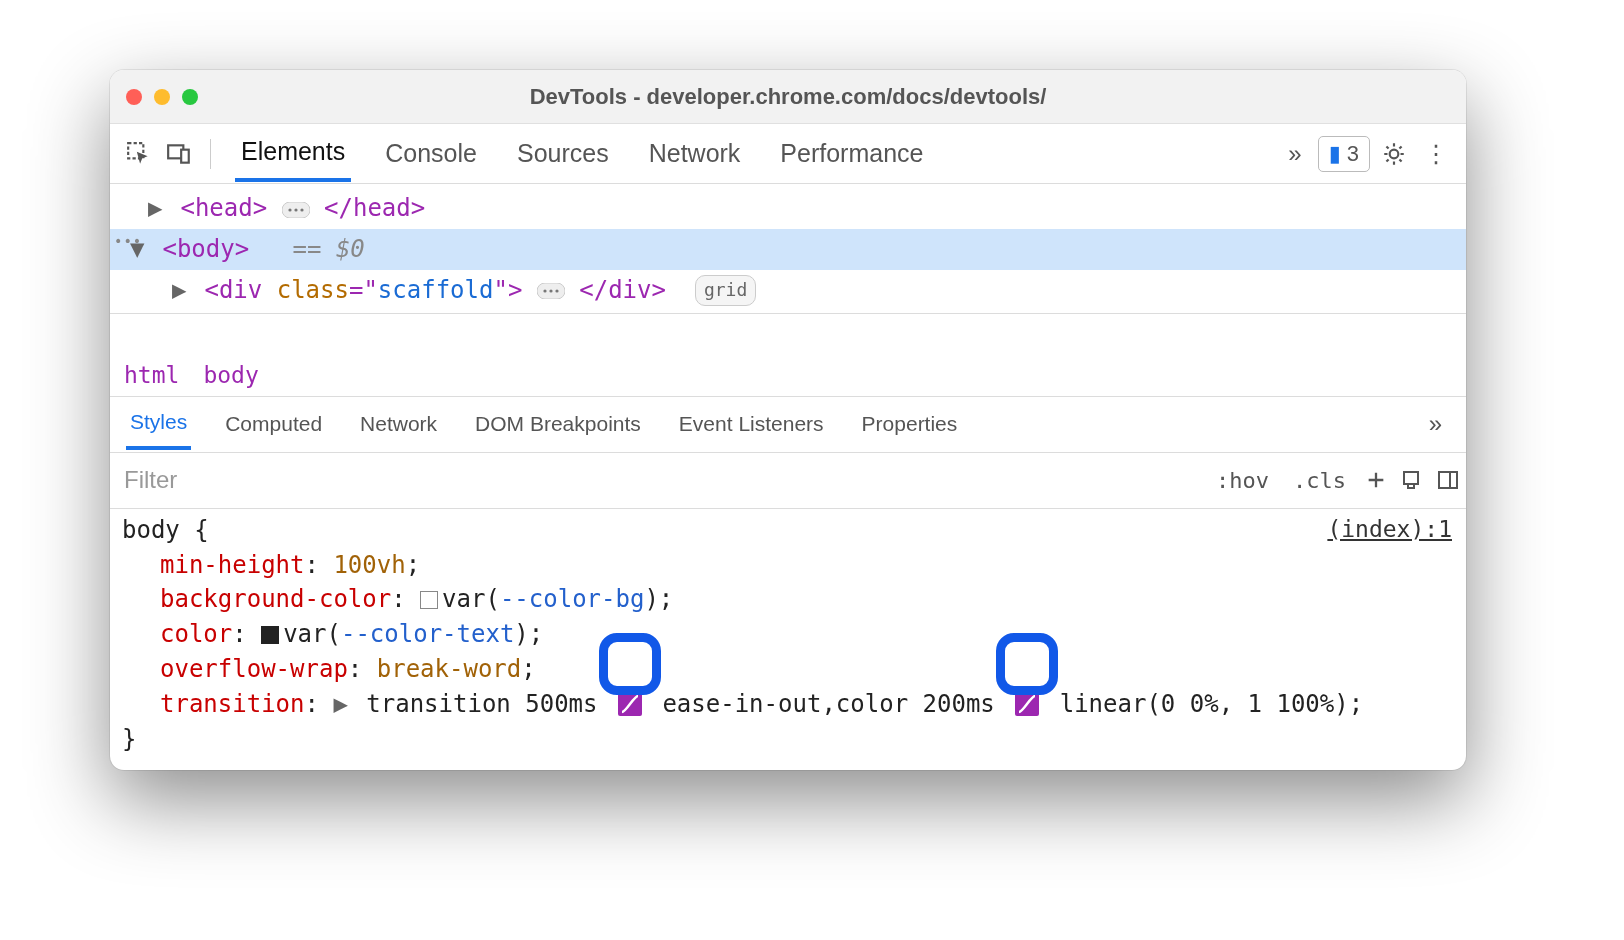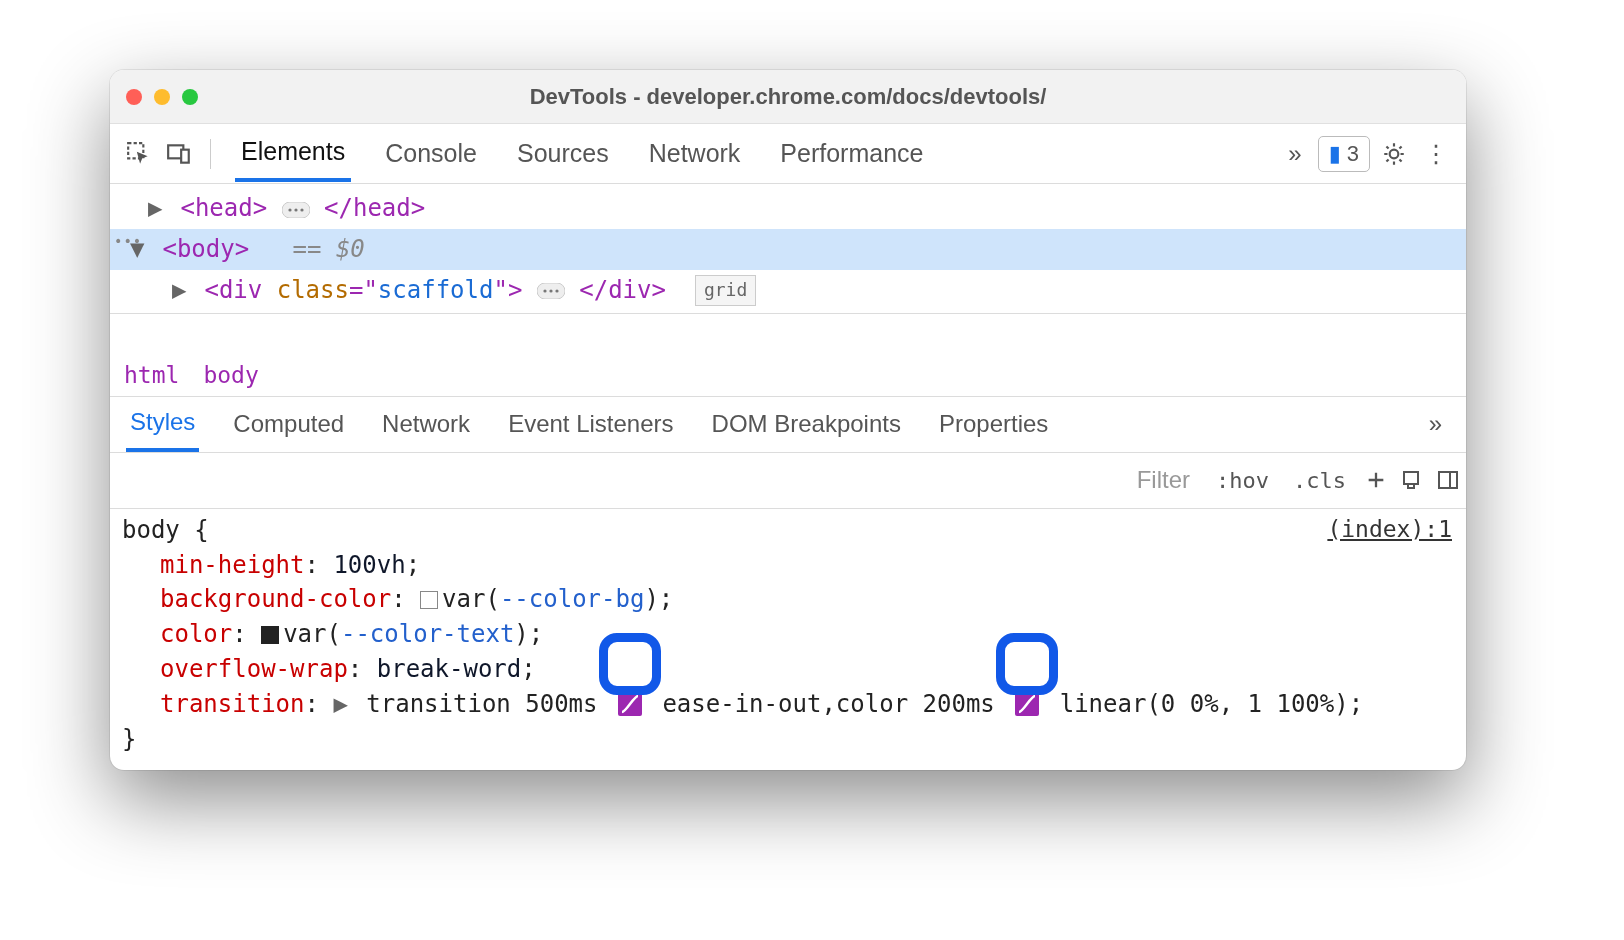--- a/index.html
+++ b/index.html
@@ -22,41 +22,41 @@
 .issuesbadge { display: flex; align-items: center; border: 1px solid #bbb; border-radius: 5px; padding: 4px 10px; gap: 6px; font-size: 22px; color: #555; }
 .issuesbadge .ic { color: #1a73e8; font-size: 22px; }
 .gearbtn, .morebtn { width: 36px; display: flex; align-items: center; justify-content: center; color: #555; font-size: 24px; }
 .dompanel { padding: 4px 0 2px 0; font-family: Menlo, Consolas, monospace; font-size: 24px; line-height: 1.6; border-bottom: 1px solid #dcdcdc; }
 .domrow { padding: 1px 0 1px 14px; white-space: nowrap; }
 .domsel { background: #cfe4fb; }
 .toggletri { display: inline-block; width: 18px; color: #666; }
 .tag { color: #9c27b0; }
 .attrn { color: #b36b00; }
 .attrv { color: #1a6bd4; }
-.badgec { display: inline-block; border: 1px solid #ccc; border-radius: 0; padding: 0 8px; font-size: 18px; color: #666; background: #f5f5f5; vertical-align: middle; }
+.badgec { display: inline-block; border: 1px solid #ccc; border-radius: 10px; padding: 0 8px; font-size: 18px; color: #666; background: #f5f5f5; vertical-align: middle; }
 .eqdollar { color: #888; font-style: italic; }
 .ellip { display: inline-block; vertical-align: middle; }
 .ellip svg { vertical-align: middle; }
 .dotsleft { position: absolute; left: 4px; color: #888; font-size: 14px; letter-spacing: 1px; }
 .breadcrumb { display: flex; gap: 24px; padding: 8px 14px; border-bottom: 1px solid #dcdcdc; font-family: Menlo, monospace; font-size: 23px; }
 .crumb { color: #9c27b0; cursor: pointer; margin-top: 40px; }
 .subtabs { display: flex; gap: 30px; padding: 0 16px; border-bottom: 1px solid #dcdcdc; align-items: center; height: 56px; }
-.subtab { font-size: 24px; color: #555; padding: 12px 4px; cursor: pointer; }
+.subtab { font-size: 21px; color: #555; padding: 12px 4px; cursor: pointer; }
 .subtab.active { color: #1a73e8; border-bottom: 4px solid #1a73e8; }
 .stchev { color: #555; font-size: 24px; margin-left: auto; padding-right: 8px; }
 .filterbar { display: flex; align-items: center; height: 56px; border-bottom: 1px solid #dcdcdc; }
-.filterinput { flex: 1; border: none; font-size: 24px; padding: 0 14px; color: #333; background: transparent; text-align: right; }
+.filterinput { flex: 1; border: none; font-size: 24px; padding: 0 14px; color: #333; background: transparent; }
 .filterinput::placeholder { color: #999; }
 .fbtn { font-size: 22px; color: #555; padding: 0 12px; font-family: Menlo, monospace; }
 .fbtnicon { width: 36px; display: flex; align-items: center; justify-content: center; color: #555; }
 .stylespane { font-family: Menlo, Consolas, monospace; font-size: 24px; padding: 4px 12px 14px 12px; line-height: 1.45; position: relative; }
 .srclink { position: absolute; right: 14px; top: 4px; color: #333; text-decoration: underline; font-size: 23px; }
 .cssline { padding-left: 38px; white-space: nowrap; }
 .cssprop { color: #c80000; }
-.cssval { color: #0f172a; }
+.cssval { color: #a16207; }
 .cssvar { color: #2360cc; }
 .swatch { display: inline-block; width: 18px; height: 18px; border: 1px solid #888; vertical-align: -2px; margin-right: 4px; }
 .swatch.dark { background: #222; border-color: #222; }
 .easeicon { display: inline-block; width: 24px; height: 24px; background: #9c27b0; vertical-align: -4px; position: relative; border-radius: 2px; margin: 0 6px; }
 .easeicon svg { position: absolute; inset: 2px; }
 .highlightring { position: absolute; width: 62px; height: 62px; border: 9px solid #1158e8; border-radius: 18px; pointer-events: none; }
 .tritoggle { color: #666; margin-right: 4px; }
 .plusbtn svg, .brushbtn svg, .sidebarbtn svg { display: block; }
 </style>
 </head>
@@ -143,22 +143,22 @@
 
   <div class="breadcrumb">
     <span class="crumb">html</span>
     <span class="crumb">body</span>
   </div>
 
   <div class="subtabs">
     <div class="subtab active">Styles</div>
     <div class="subtab">Computed</div>
     <div class="subtab">Network</div>
+    <div class="subtab">DOM Breakpoints</div>
     <div class="subtab">Event Listeners</div>
-    <div class="subtab">DOM Breakpoints</div>
     <div class="subtab">Properties</div>
     <div class="stchev">»</div>
   </div>
 
   <div class="filterbar">
     <input class="filterinput" placeholder="Filter" style="">
     <div class="fbtn">:hov</div>
     <div class="fbtn">.cls</div>
     <div class="fbtnicon plusbtn">
       <svg width="22" height="22" viewBox="0 0 24 24">

